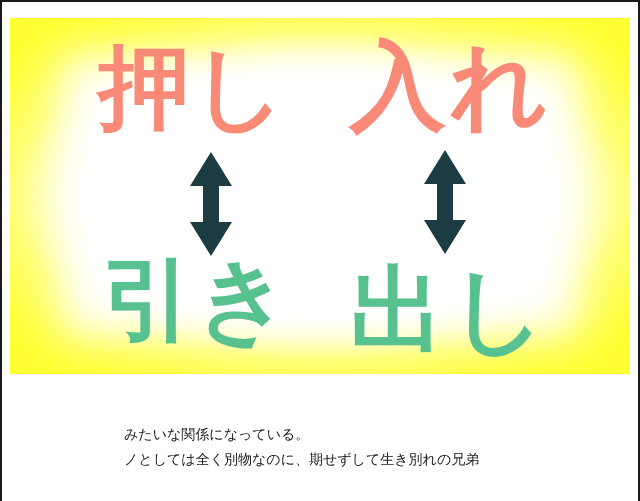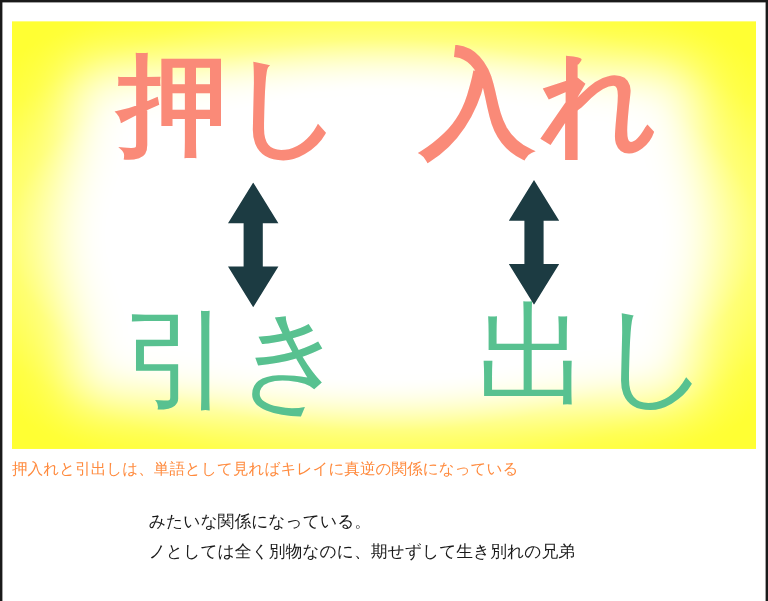--- a/index.html
+++ b/index.html
@@ -86,35 +86,34 @@
     font-weight: 600;
     letter-spacing: 4px;
     color: #fa8a78;
     font-family: "DejaVu Serif", "Liberation Serif", serif;
   }
 
   .word-hiki {
     left: 92px;
     top: 236px;
     font-size: 92px;
-    font-weight: 400;
+    font-weight: 700;
     letter-spacing: 2px;
     color: #58c190;
     font-family: "DejaVu Sans", "Liberation Sans", sans-serif;
   }
 
   .word-dashi {
     left: 340px;
-    top: 232px;
+    top: 244px;
     font-size: 94px;
-    font-weight: 400;
+    font-weight: 700;
     letter-spacing: 6px;
     color: #58c190;
     font-family: "DejaVu Serif", "Liberation Serif", serif;
-    margin-left: 47px;
   }
 
   
   .arrow {
     position: absolute;
     width: 46px;
     height: 104px;
   }
   .arrow-left  { left: 178px; top: 134px; }
   .arrow-right { left: 412px; top: 132px; }
@@ -168,20 +167,19 @@
         </svg>
       </div>
 
       <div class="word word-hiki">引き</div>
 
       <div class="word word-dashi">出し</div>
 
     </div>
   </div>
 
-  <div id="caption">押入れと引出しは、単語として見ればキレイに真逆の関係になっている</div>
 
   <div id="body-text">
     <span class="bline">みたいな関係になっている。</span>
     <span class="bline">ノとしては全く別物なのに、期せずして生き別れの兄弟</span>
   </div>
 
 </div>
 
 </body></html>

